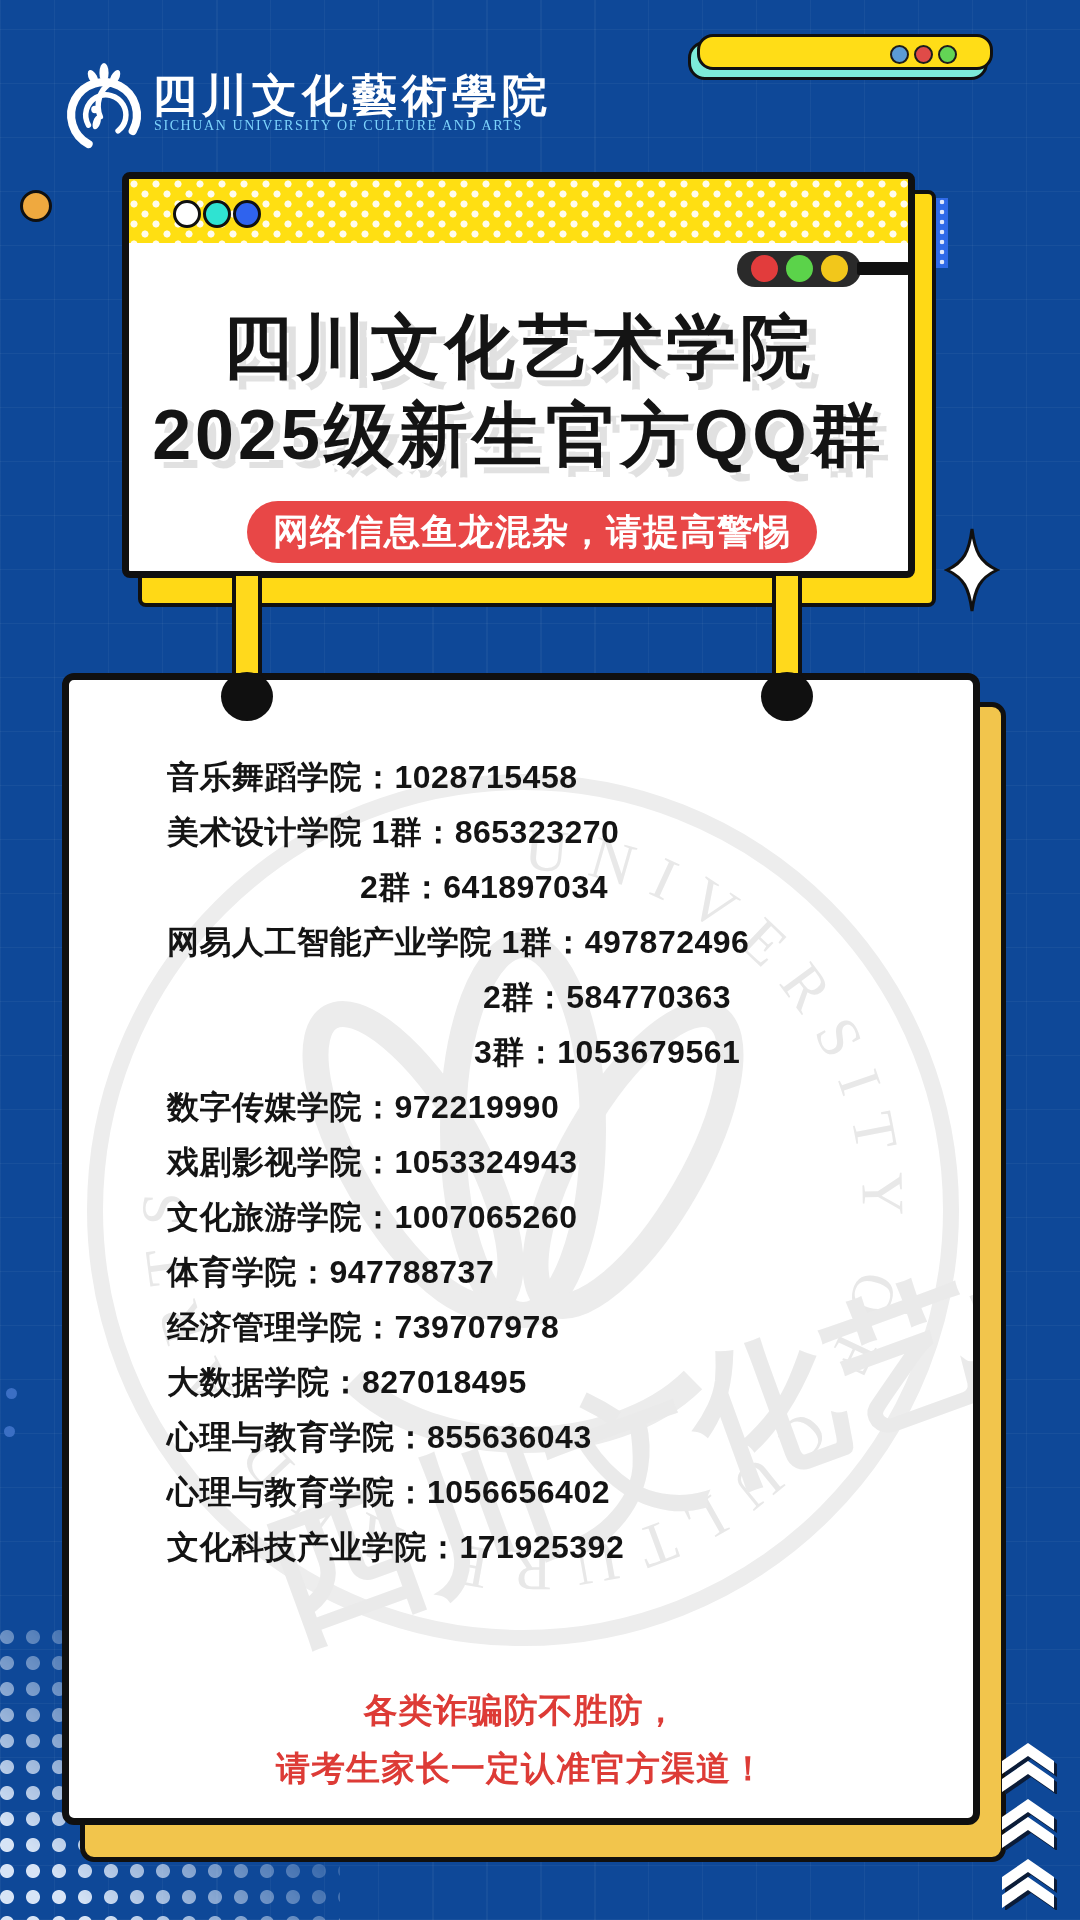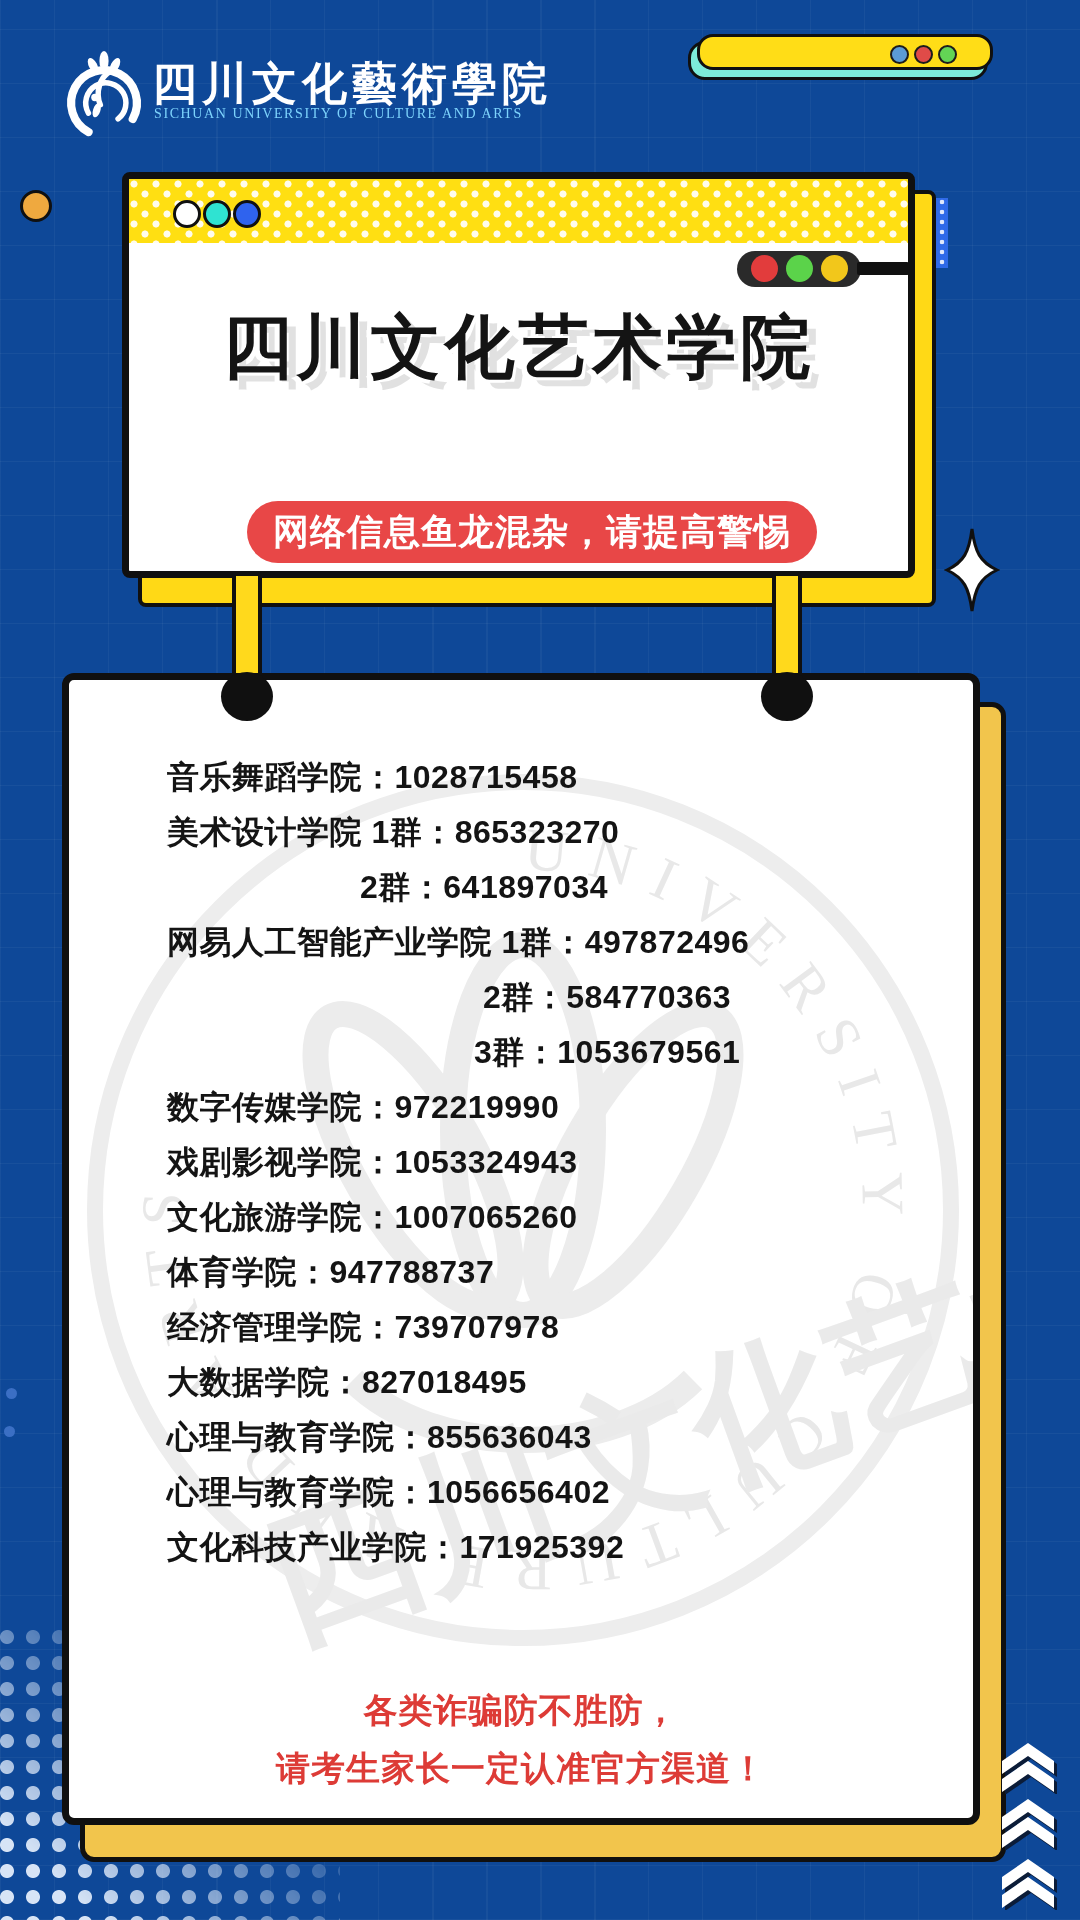--- a/index.html
+++ b/index.html
@@ -20,21 +20,21 @@
     position:absolute;left:0;top:1630px;width:340px;height:290px;
     background-image:radial-gradient(circle at 7px 7px, #d7e4f6 6.5px, transparent 7.5px);
     background-size:26px 26px;
     -webkit-mask-image:linear-gradient(45deg,#000 15%,transparent 72%);
             mask-image:linear-gradient(45deg,#000 15%,transparent 72%);
   }
   .dots-left-small{position:absolute;left:2px;top:1388px;width:30px;height:60px;}
   .dots-left-small i{position:absolute;width:11px;height:11px;border-radius:50%;background:#3b6fc4;display:block;}
 
   
-  .logo{position:absolute;left:56px;top:50px;width:620px;height:95px;}
+  .logo{position:absolute;left:56px;top:62px;width:620px;height:95px;}
   .emblem{position:absolute;left:2px;top:0;width:92px;height:95px;}
   .logo-cn{
     position:absolute;left:96px;top:4px;width:480px;
     color:#ffffff;font-family:"Liberation Serif","DejaVu Serif",serif;
     font-size:45px;font-weight:700;letter-spacing:5px;white-space:nowrap;
   }
   .logo-en{
     position:absolute;left:98px;top:56px;width:480px;
     color:#7dd3fc;font-family:"Liberation Serif","DejaVu Serif",serif;
     font-size:14px;letter-spacing:1.6px;white-space:nowrap;
@@ -186,20 +186,21 @@
     <i class="c2"></i>
     <i class="c3"></i>
   </div>
   <div class="traffic">
     <i class="t1"></i>
     <i class="t2"></i>
     <i class="t3"></i>
   </div>
   <div class="traffic-bar"></div>
   <div class="board-title t-line1">四川文化艺术学院</div>
+  <div class="board-title t-line2">2025级新生官方QQ群</div>
   <div class="red-pill">网络信息鱼龙混杂，请提高警惕</div>
 </div>
 
 <div class="leg leg-l"></div>
 <div class="leg leg-r"></div>
 
 <div class="sheet-under"></div>
 <div class="sheet">
   <svg class="watermark" viewBox="0 0 940 940">
     <defs>

